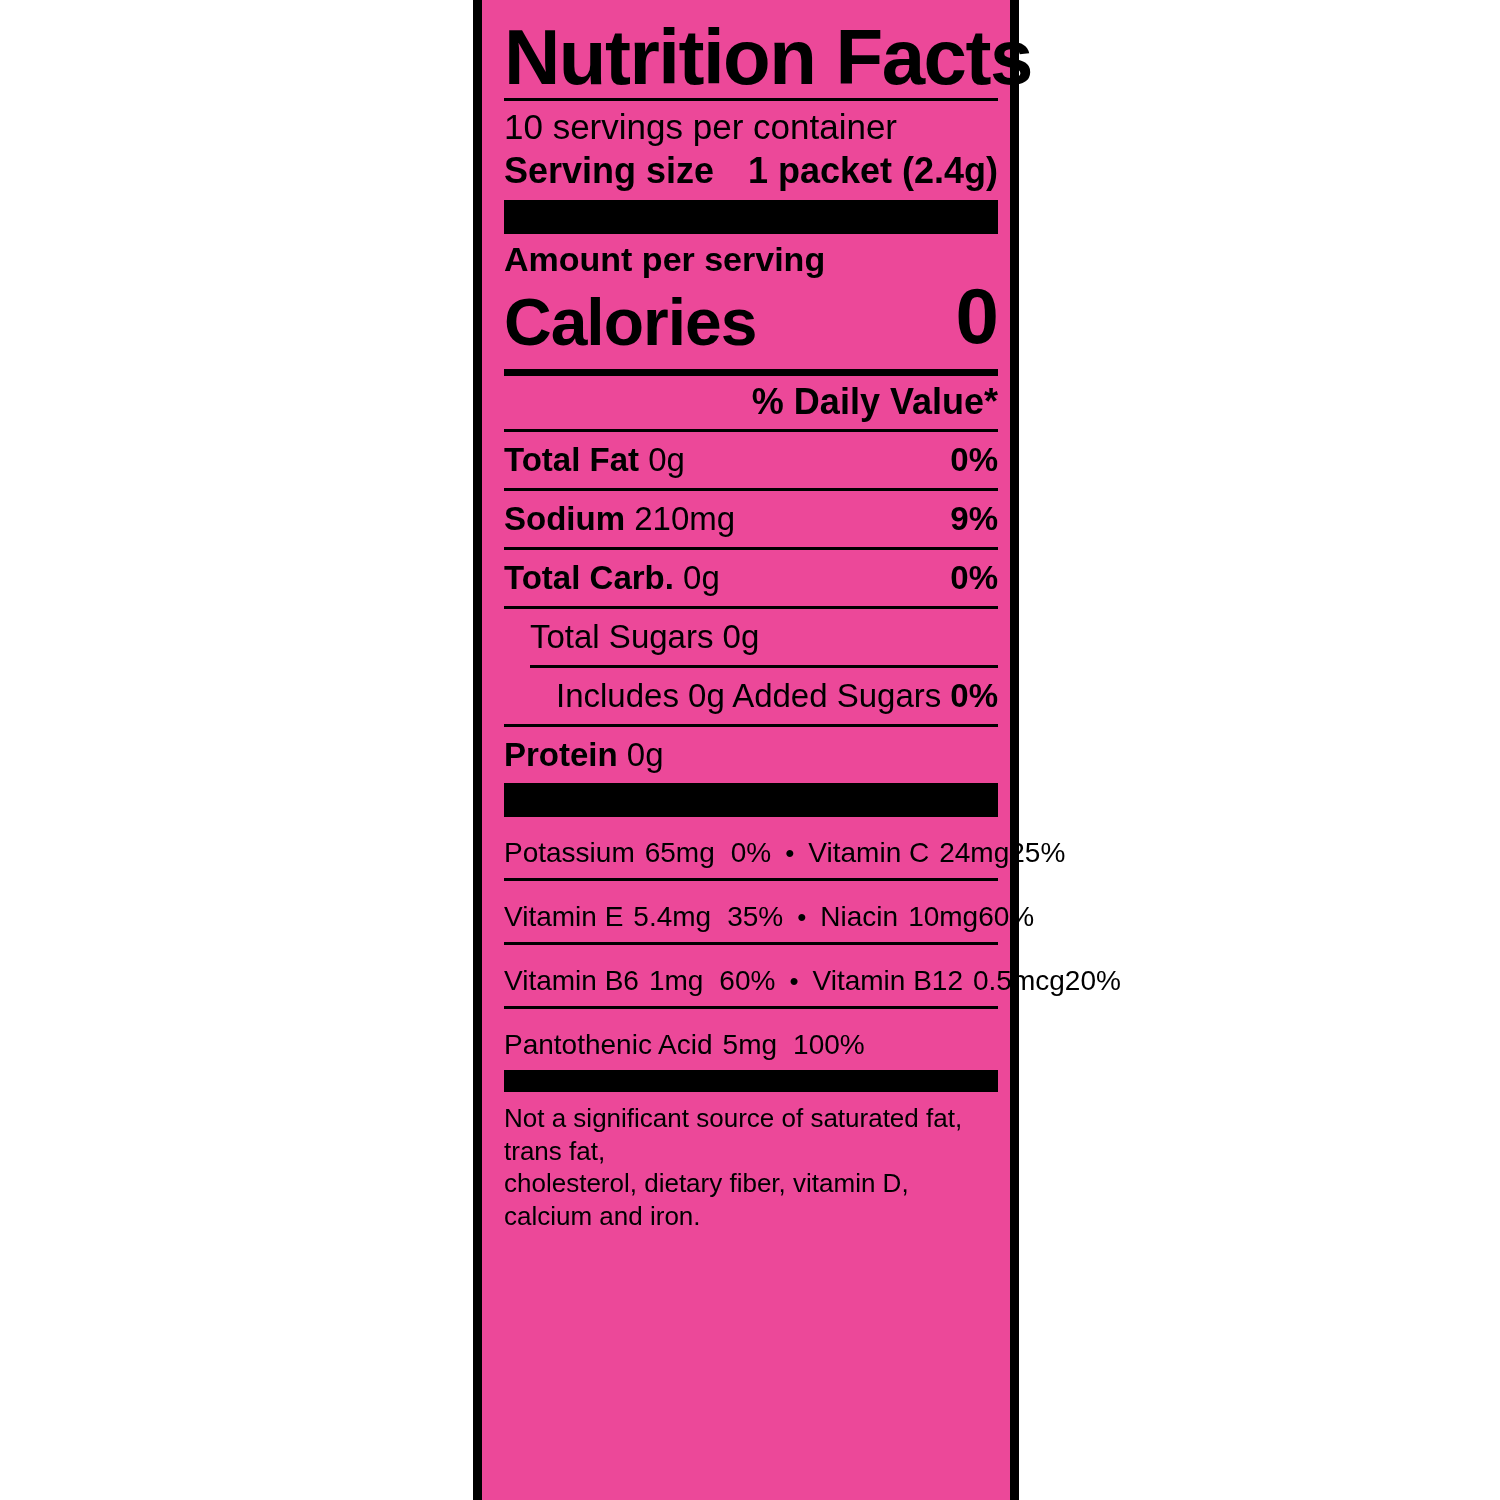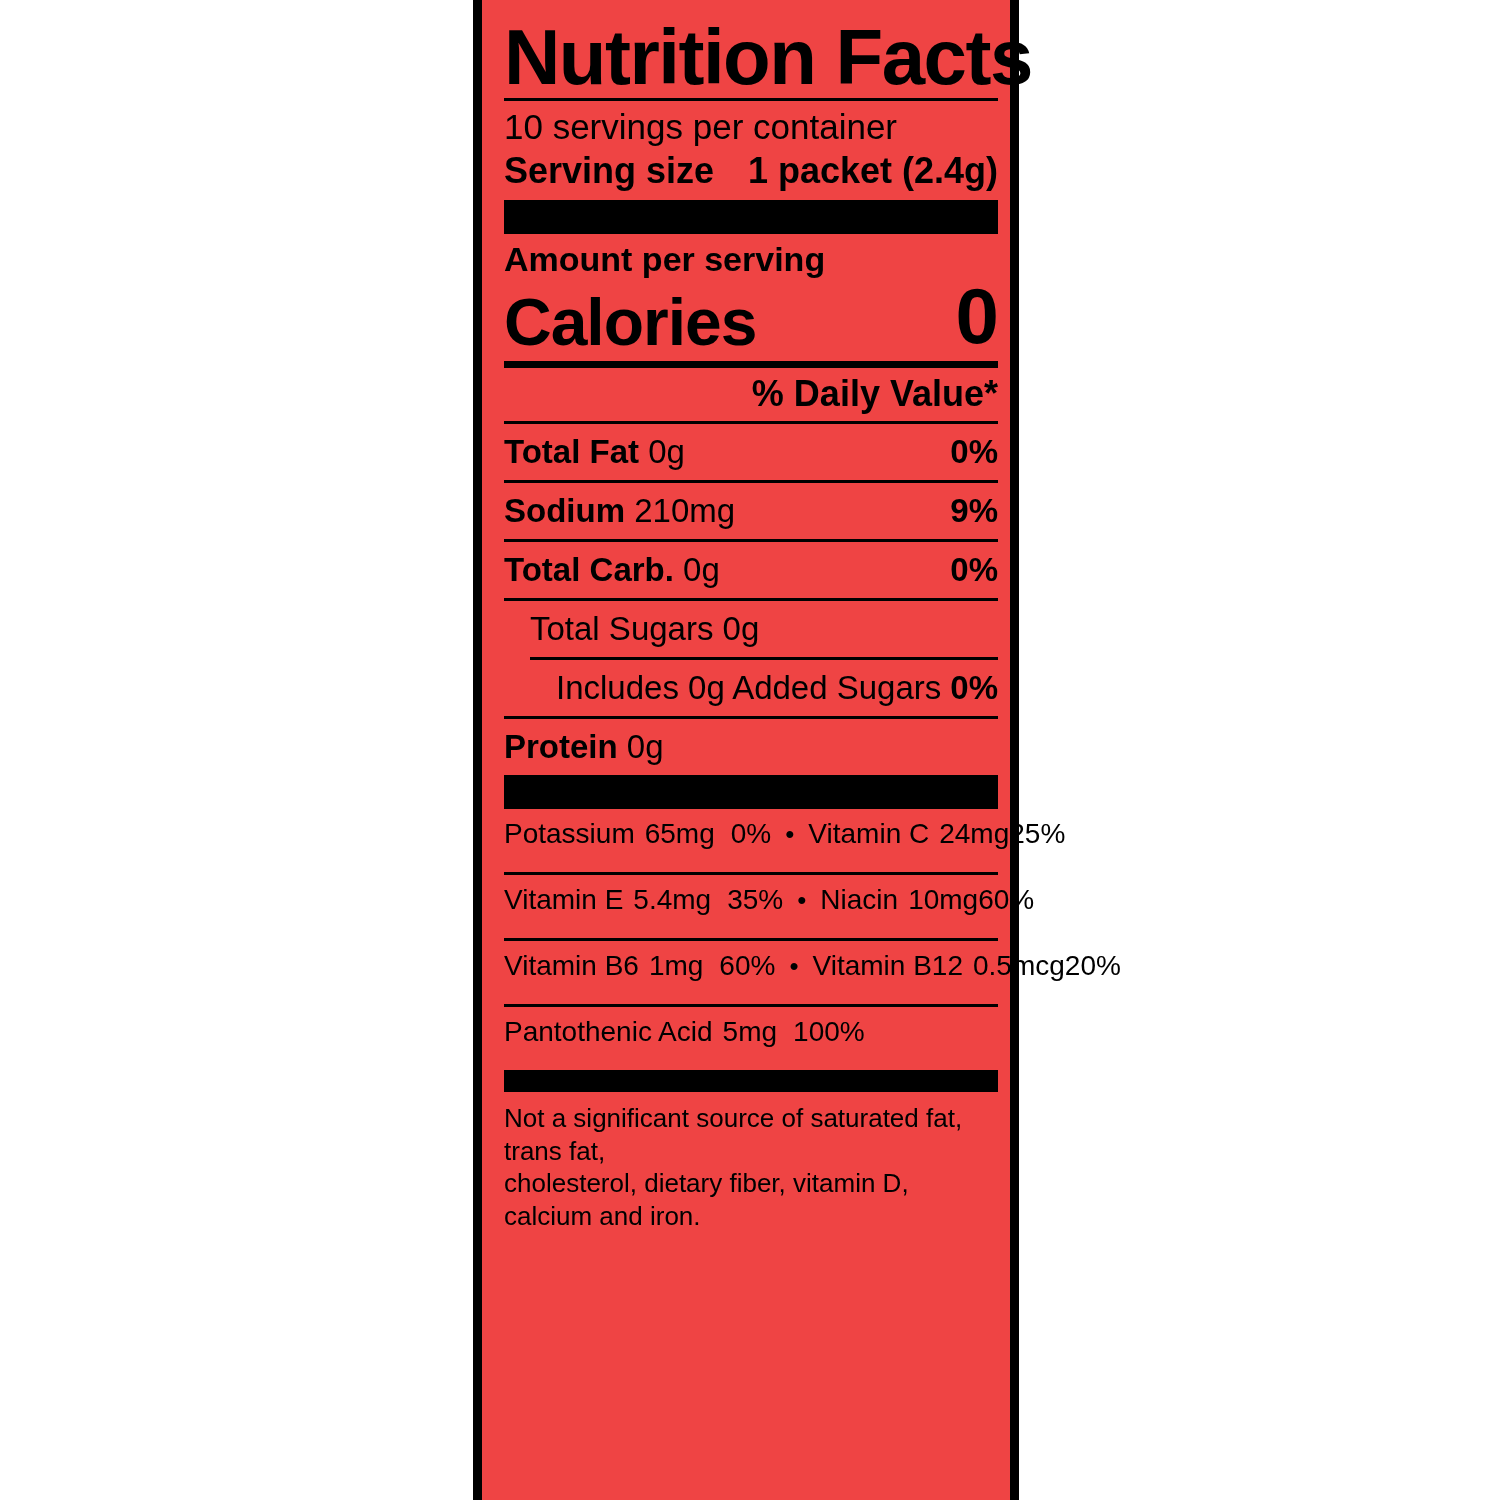--- a/index.html
+++ b/index.html
@@ -18,21 +18,21 @@
 
   .panel {
     position: absolute;
     left: 473px;
     top: 0px;
     width: 546px;
     height: 1500px;
     border-left: 9px solid #000;
     border-right: 9px solid #000;
     box-sizing: border-box;
-    background: #ef4444;
+    background: #ec4899;
   }
 
   .inner {
     position: absolute;
     left: 22px;
     top: 10px;
     width: 494px;
   }
 
   .title {
@@ -88,21 +88,21 @@
     font-size: 34px;
     padding: 6px 0 0 0;
   }
 
   .cal-row {
     display: flex;
     justify-content: space-between;
     align-items: flex-end;
     font-weight: bold;
     line-height: 0.95;
-    padding-bottom: 8px;
+    padding-bottom: 16px;
     gap: 48px;
   }
   .cal-word { font-size: 66px; letter-spacing: -1px; }
   .cal-val  { font-size: 78px; letter-spacing: -1px; }
 
   .dv-row {
     text-align: right;
     font-weight: bold;
     font-size: 36px;
     padding: 5px 0 6px 0;
@@ -126,22 +126,23 @@
     background: #000;
     width: 100%;
     margin-left: 26px;
     width: calc(100% - 26px);
   }
 
   .vit-row {
     display: flex;
     align-items: flex-start;
     font-size: 28px;
-    padding: 9px 0 22px 0;
-    white-space: nowrap;
+    padding: 9px 0 9px 0;
+    white-space: nowrap;
+    margin-top: 11px;
   }
   .vit-left { display: flex; align-items: baseline; }
   .vit-right { display: flex; align-items: baseline; margin-left: auto; }
   .vit-name { }
   .vit-amt { margin-left: 10px; }
   .vit-pct { margin-left: 16px; }
   .bullet { margin: 0 14px; font-size: 26px; line-height: 1; }
 
   .footnote {
     font-size: 26px;

